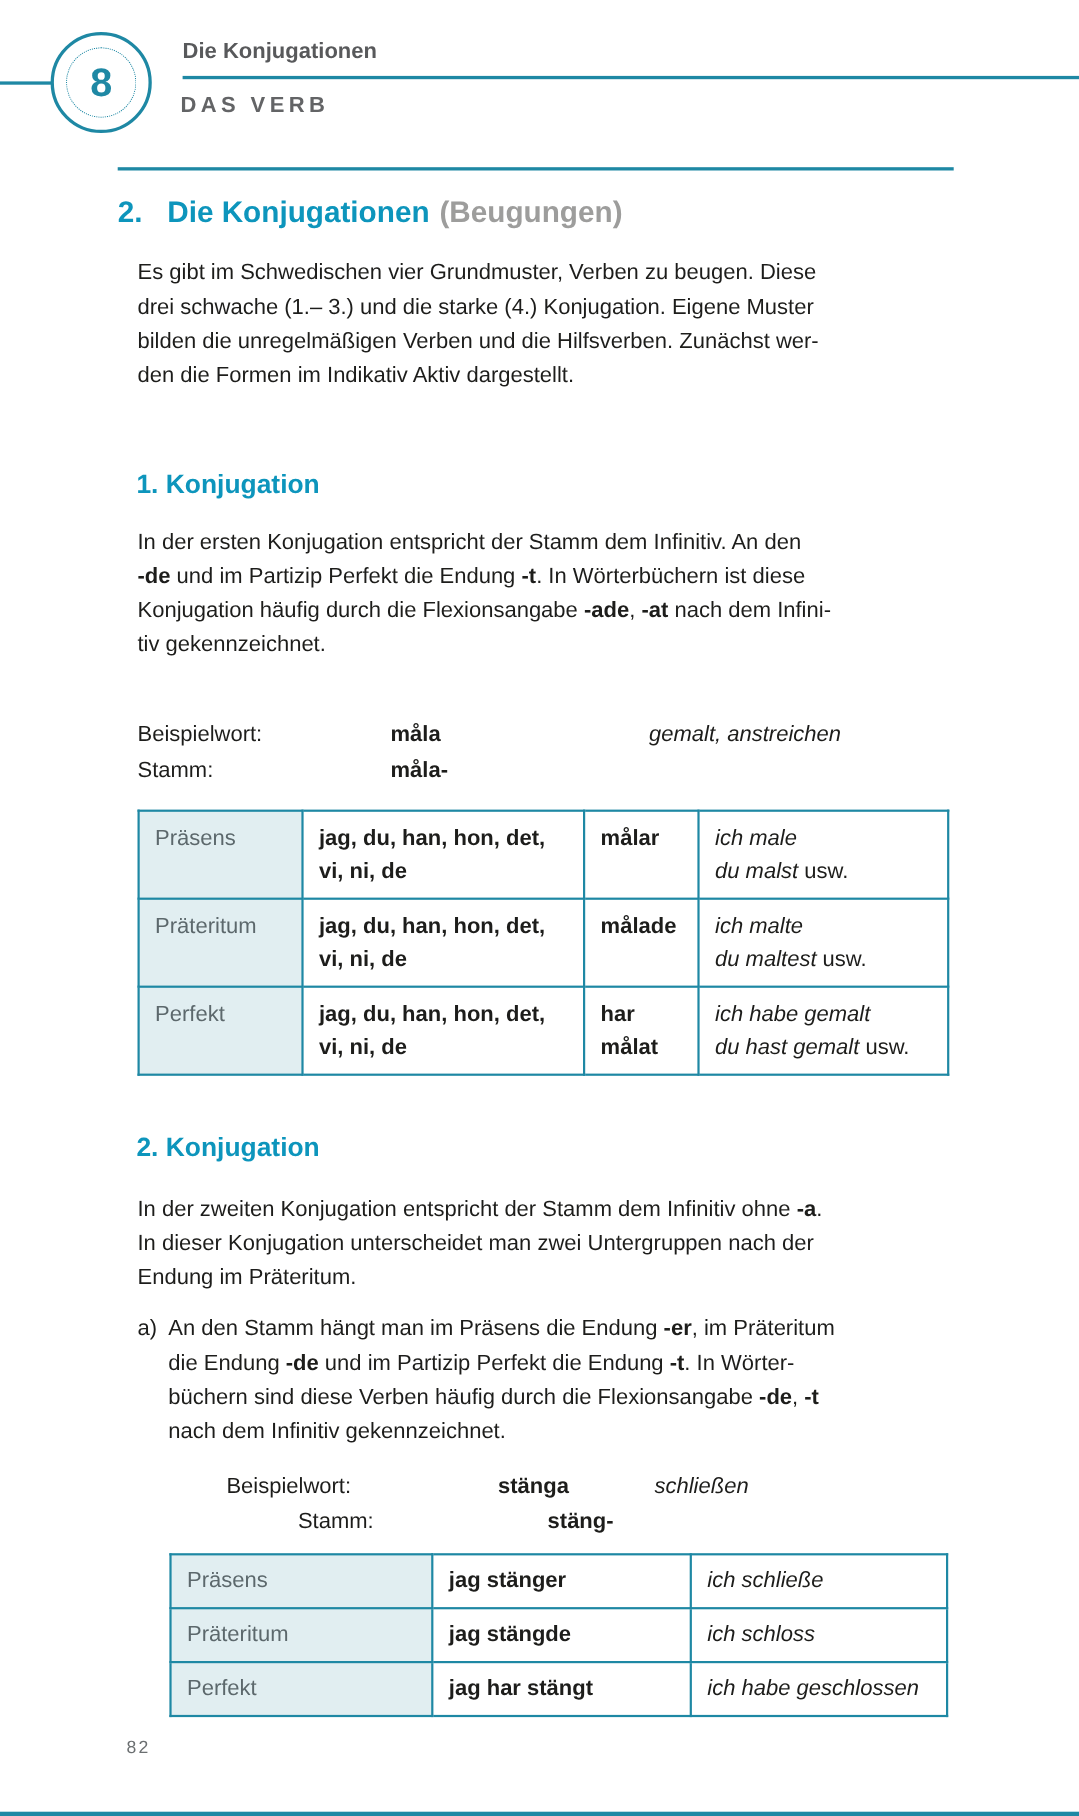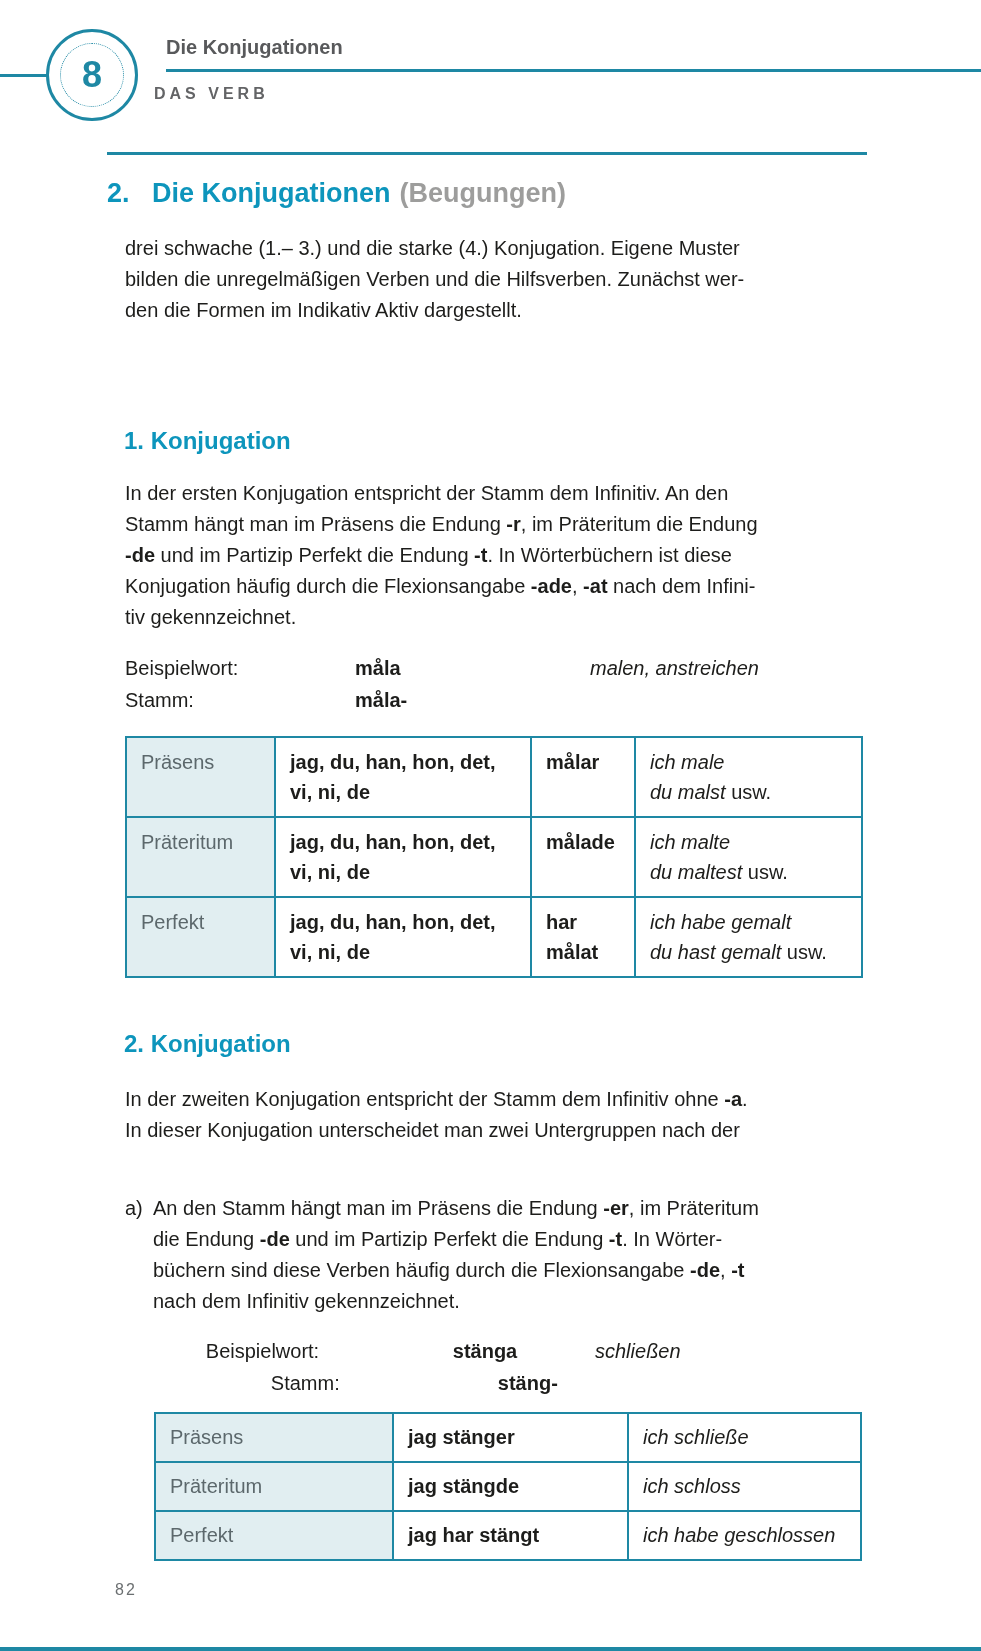--- a/index.html
+++ b/index.html
@@ -18,21 +18,21 @@
 
   
   .stub{left:0;top:74px;width:47px;height:3px;background:var(--accent);}
   .badge{left:46px;top:29px;width:92px;height:92px;border:3px solid var(--accent);border-radius:50%;
          display:flex;align-items:center;justify-content:center;background:#fff;}
   .badge-inner{width:64px;height:64px;border:1.5px dotted var(--accent);border-radius:50%;
          display:flex;align-items:center;justify-content:center;}
   .chapter-num{font-size:36px;font-weight:bold;color:var(--accent);line-height:1;}
   .hdr-title{left:166px;top:36px;font-size:20px;font-weight:bold;color:#58595b;}
   .hdr-rule{left:166px;top:69px;width:815px;height:2.5px;background:var(--accent);}
-  .hdr-sub{left:154px;top:85px;font-size:16px;font-weight:bold;letter-spacing:4px;color:#636466;}
+  .hdr-sub{left:164px;top:85px;font-size:20px;font-weight:bold;letter-spacing:4px;color:#636466;}
 
   .main-rule{left:107px;top:152px;width:760px;height:3px;background:var(--accent);}
 
   .title{left:107px;top:178px;font-size:27px;font-weight:bold;white-space:nowrap;}
   .title .t-num{color:var(--heading);display:inline-block;width:45px;}
   .title .t-main{color:var(--heading);}
   .title .t-suffix{color:#9d9d9c;margin-left:9px;}
 
   .para{font-size:20px;line-height:31px;color:var(--body_text);white-space:nowrap;}
   .rich-line{white-space:nowrap;}
@@ -95,37 +95,37 @@
   <div class="abs hdr-rule"></div>
   <div class="abs hdr-sub">DAS VERB</div>
 
   <div class="abs main-rule"></div>
 
   <h1 class="abs title">
     <span class="t-num">2.</span><span class="t-main">Die Konjugationen</span><span class="t-suffix">(Beugungen)</span>
   </h1>
 
   <div class="abs para intro">
+      <div class="rich-line"><span>Es gibt im Schwedischen vier Grundmuster, Verben zu beugen. Diese</span></div>
       <div class="rich-line"><span>drei schwache (1.– 3.) und die starke (4.) Konjugation. Eigene Muster</span></div>
       <div class="rich-line"><span>bilden die unregelmäßigen Verben und die Hilfsverben. Zunächst wer-</span></div>
       <div class="rich-line"><span>den die Formen im Indikativ Aktiv dargestellt.</span></div>
     </div>
 
   <h2 class="abs sec-h h-s1">1. Konjugation</h2>
   <div class="abs para p-s1">
       <div class="rich-line"><span>In der ersten Konjugation entspricht der Stamm dem Infinitiv. An den</span></div>
-      <div class="rich-line"><span>Stamm hängt man im Präsens die Endung </span><span class="b">-r</span><span>, im Präteritum die Endung</span></div>
       <div class="rich-line"><span class="b">-de</span><span> und im Partizip Perfekt die Endung </span><span class="b">-t</span><span>. In Wörterbüchern ist diese</span></div>
       <div class="rich-line"><span>Konjugation häufig durch die Flexionsangabe </span><span class="b">-ade</span><span>, </span><span class="b">-at</span><span> nach dem Infini-</span></div>
       <div class="rich-line"><span>tiv gekennzeichnet.</span></div>
     </div>
 
   <div class="abs ex ex1">
     <div class="ex-row">
-      <span class="ex-label">Beispielwort:</span><span class="ex-word">måla</span><span class="ex-trans">malen, anstreichen</span>
+      <span class="ex-label">Beispielwort:</span><span class="ex-word">måla</span><span class="ex-trans">gemalt, anstreichen</span>
     </div>
     <div class="ex-row">
       <span class="ex-label">Stamm:</span><span class="ex-word">måla-</span>
     </div>
   </div>
 
   <table class="conj t1 conj-wrap1">
     <colgroup>
         <col style="width:149px">
         <col style="width:256px">
@@ -182,20 +182,21 @@
             <div class="rich-line"><span class="i">du hast gemalt</span><span> usw.</span></div>
           </td>
     </tr>
   </tbody>
     </table>
 
   <h2 class="abs sec-h h-s2">2. Konjugation</h2>
   <div class="abs para p-s2">
       <div class="rich-line"><span>In der zweiten Konjugation entspricht der Stamm dem Infinitiv ohne </span><span class="b">-a</span><span>.</span></div>
       <div class="rich-line"><span>In dieser Konjugation unterscheidet man zwei Untergruppen nach der</span></div>
+      <div class="rich-line"><span>Endung im Präteritum.</span></div>
     </div>
 
   <div class="abs para item-a">
     <span class="marker">a)</span>
     <div class="a-body">
         <div class="rich-line"><span>An den Stamm hängt man im Präsens die Endung </span><span class="b">-er</span><span>, im Präteritum</span></div>
         <div class="rich-line"><span>die Endung </span><span class="b">-de</span><span> und im Partizip Perfekt die Endung </span><span class="b">-t</span><span>. In Wörter-</span></div>
         <div class="rich-line"><span>büchern sind diese Verben häufig durch die Flexionsangabe </span><span class="b">-de</span><span>, </span><span class="b">-t</span></div>
         <div class="rich-line"><span>nach dem Infinitiv gekennzeichnet.</span></div>
       </div>

